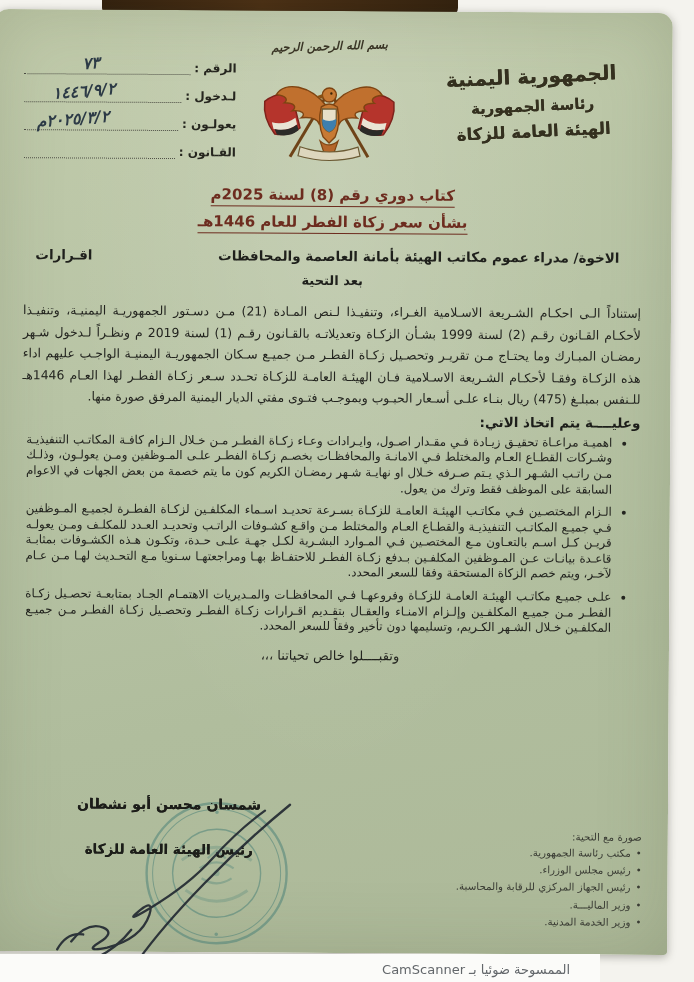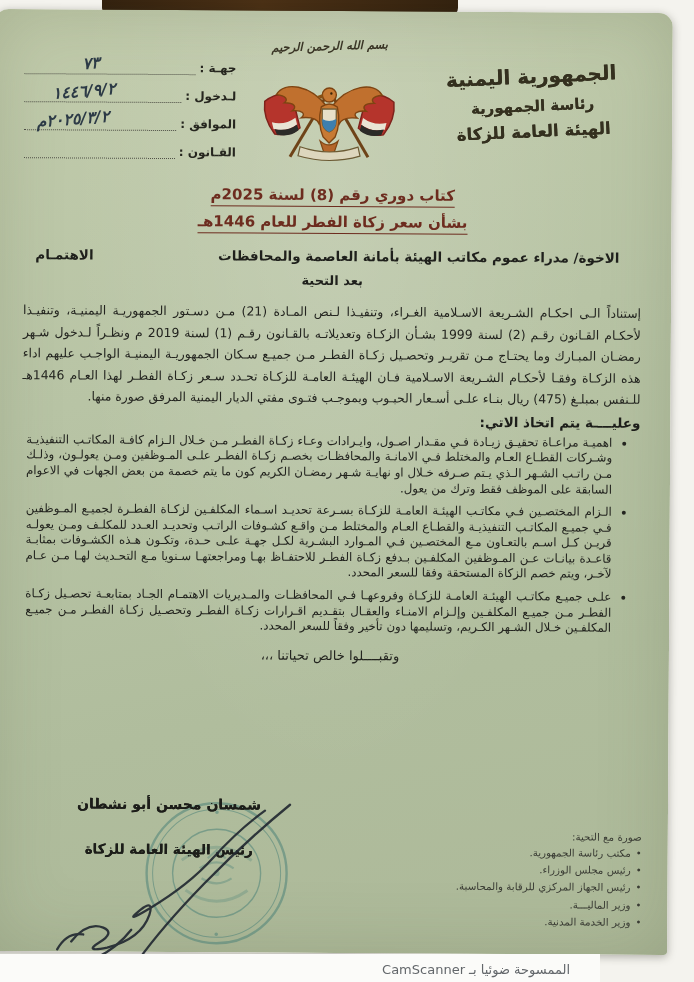--- a/index.html
+++ b/index.html
@@ -125,49 +125,49 @@
 
             <path d="M68,54 l14,0 l0,12 q0,8 -7,11 q-7,-3 -7,-11 z" fill="#e7e0c8" stroke="#6b5a34" stroke-width="1.2"></path>
             <path d="M68,64 q7,4 14,0 l0,2 q0,8 -7,11 q-7,-3 -7,-11 z" fill="#3f7fae"></path>
 
             <path d="M46,92 q29,10 58,0 l2,9 q-31,9 -62,0 z" fill="#ddd6bd" stroke="#6b5a34" stroke-width="1.2"></path>
           </svg>
         </div>
 
         <div class="meta-block">
           <div class="meta-row">
-            <span class="meta-label">جهـة :</span>
+            <span class="meta-label">الرقم :</span>
             <span class="meta-line"></span>
             <span class="meta-value" style="left:58px;">٧٣</span>
           </div>
           <div class="meta-row">
             <span class="meta-label">لـدخول :</span>
             <span class="meta-line"></span>
             <span class="meta-value">١٤٤٦/٩/٢</span>
           </div>
           <div class="meta-row">
-            <span class="meta-label">الموافق :</span>
+            <span class="meta-label">يعولـون :</span>
             <span class="meta-line"></span>
             <span class="meta-value" style="left:12px;">٢٠٢٥/٣/٢م</span>
           </div>
           <div class="meta-row">
             <span class="meta-label">القـانون :</span>
             <span class="meta-line"></span>
           </div>
         </div>
       </div>
 
       <div class="title-block">
         <div><span class="title-line">كتاب دوري رقم (8) لسنة 2025م</span></div>
         <div class="title-line2-wrap"><span class="title-line">بشأن سعر زكاة الفطر للعام 1446هـ</span></div>
       </div>
 
       <div class="addressee">
         <span>الاخوة/ مدراء عموم مكاتب الهيئة بأمانة العاصمة والمحافظات</span>
-        <span>الاهتمـام</span>
+        <span>اقـرارات</span>
       </div>
       <div class="greeting">بعد التحية</div>
 
       <p class="body-text">إستناداً الـى احكـام الشـريعة الاسـلامية الغـراء، وتنفيـذا لـنص المـادة (21) مـن دسـتور الجمهوريـة اليمنيـة، وتنفيـذا لأحكـام القـانون رقـم (2) لسنة 1999 بشـأن الزكـاة وتعديلاتـه بالقـانون رقـم (1) لسنة 2019 م ونظـراً لـدخول شـهر رمضـان المبـارك وما يحتـاج مـن تقريـر وتحصـيل زكـاة الفطـر مـن جميـع سـكان الجمهوريـة اليمنيـة الواجـب عليهم اداء هذه الزكـاة وفقـا لأحكـام الشـريعة الاسـلامية فـان الهيئـة العامـة للزكـاة تحـدد سـعر زكـاة الفطـر لهذا العـام 1446هـ للـنفس بمبلـغ (475) ريال بنـاء علـى أسـعار الحبـوب وبموجـب فتـوى مفتي الديار اليمنية المرفق صورة منها.</p>
       <div class="directive">وعليــــة يتم اتخاذ الاتي:</div>
       <ul class="bullets">
         <li>اهميـة مراعـاة تحقيـق زيـادة فـي مقـدار اصـول، وايـرادات وعـاء زكـاة الفطـر مـن خـلال الـزام كافـة المكاتـب التنفيذيـة وشـركات القطـاع العـام والمختلط فـي الامانـة والمحافظـات بخصـم زكـاة الفطـر علـى المـوظفين ومـن يعولـون، وذلـك مـن راتـب الشـهر الـذي يـتم صـرفه خـلال او نهايـة شـهر رمضـان الكريم كون ما يتم خصمة من بعض الجهات في الاعوام السابقة على الموظف فقط وترك من يعول.</li>
         <li>الـزام المختصـين فـي مكاتـب الهيئـة العامـة للزكـاة بسـرعة تحديـد اسـماء المكلفـين لزكـاة الفطـرة لجميـع المـوظفين فـي جميـع المكاتـب التنفيذيـة والقطـاع العـام والمختلط مـن واقـع كشـوفات الراتـب وتحديـد العـدد للمكلـف ومـن يعولـه قريـن كـل اسـم بالتعـاون مـع المختصـين فـي المـوارد البشـرية لكـل جهـة علـى حـدة، وتكـون هـذه الكشـوفات بمثابـة قاعـدة بيانـات عـن المـوظفين المكلفـين بـدفع زكـاة الفطـر للاحتفـاظ بهـا ومراجعتهـا سـنويا مـع التحـديث لهـا مـن عـام لآخـر، ويتم خصم الزكاة المستحقة وفقا للسعر المحدد.</li>
         <li>علـى جميـع مكاتـب الهيئـة العامـة للزكـاة وفروعهـا فـي المحافظـات والمـديريات الاهتمـام الجـاد بمتابعـة تحصـيل زكـاة الفطـر مـن جميـع المكلفـين وإلـزام الامنـاء والعقـال بتقـديم اقـرارات زكـاة الفطـر وتحصـيل زكـاة الفطـر مـن جميـع المكلفـين خـلال الشـهر الكـريم، وتسليمها دون تأخير وفقاً للسعر المحدد.</li>
       </ul>

